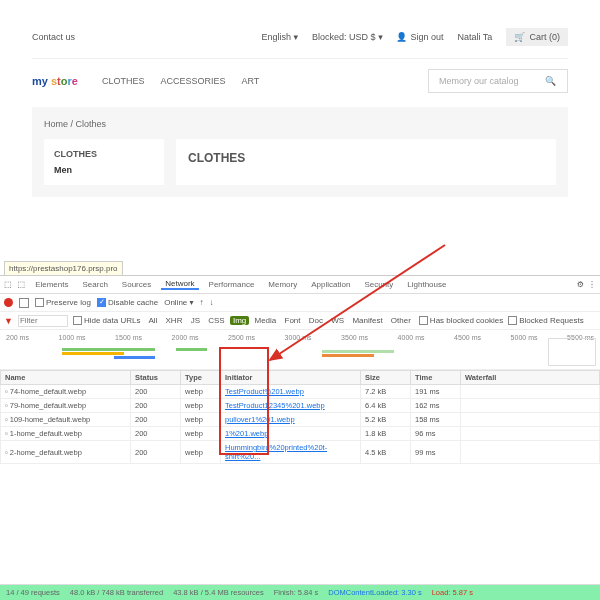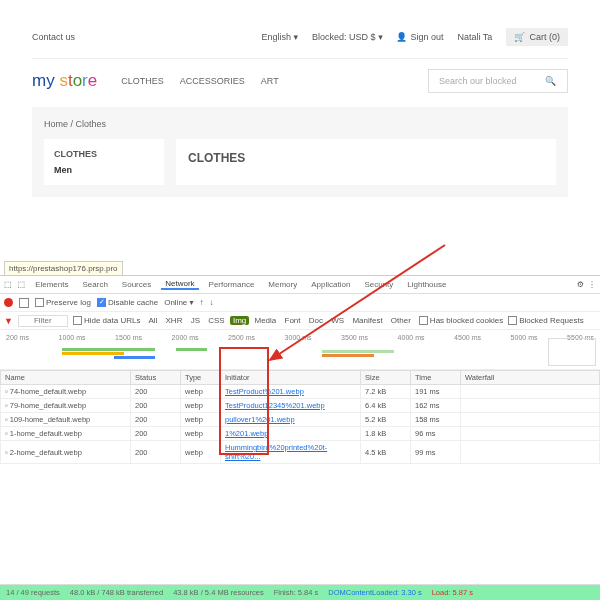--- a/index.html
+++ b/index.html
@@ -3,21 +3,21 @@
 <meta charset="utf-8">
 <style>
 *{margin:0;padding:0;box-sizing:border-box;font-family:Arial,sans-serif}
 body{background:#f5f5f5;font-size:9px;color:#555}
 .page{width:600px;height:600px;position:relative;background:#fff;overflow:hidden}
 .content{padding:20px 32px 0}
 .topbar{display:flex;justify-content:space-between;align-items:center;font-size:9px;padding:8px 0 12px}
 .topbar-right{display:flex;gap:14px;align-items:center}
 .gray-btn{background:#eee;padding:4px 8px;display:flex;align-items:center;gap:4px}
 .header{display:flex;align-items:center;gap:24px;padding:10px 0;border-top:1px solid #eee}
-.logo{font-size:17px;font-weight:normal}
+.logo{font-size:11px;font-weight:bold}
 .logo .my{color:#1a4ba0}.logo .s{color:#e8a33d}.logo .t{color:#d04848}.logo .o{color:#4a8c2a}.logo .r{color:#3a9bd8}.logo .e{color:#c93a8a}
 .nav{display:flex;gap:16px;font-size:9px;color:#666}
 .search{margin-left:auto;border:1px solid #ddd;padding:6px 10px;width:140px;display:flex;justify-content:space-between;align-items:center;color:#aaa;background:#fff}
 .workspace{background:#f6f6f6;padding:12px 0;margin-top:4px}
 .bread{padding:0 12px 10px;font-size:9px;color:#666}
 .cols{display:flex;gap:12px;padding:0 12px}
 .side{width:120px;background:#fff;padding:10px;font-size:9px}
 .side-title{font-weight:bold;margin-bottom:6px}
 .side-item{font-weight:bold;color:#333}
 .main{flex:1;background:#fff;padding:12px}
@@ -30,30 +30,30 @@
 .dt-tab.active{color:#333;border-bottom:2px solid #4285f4}
 .gear{margin-left:auto;display:flex;gap:4px}
 .dt-controls{display:flex;align-items:center;gap:6px;height:18px;border-bottom:1px solid #eee;padding:0 4px}
 .rec{width:9px;height:9px;border-radius:50%;background:#d93025}
 .clr{width:10px;height:10px;border:1px solid #888;position:relative}
 .cb{width:9px;height:9px;border:1px solid #888;display:inline-block;vertical-align:middle;margin-right:2px}
 .cb.checked{background:#4285f4;border-color:#4285f4;position:relative}
 .cb.checked:after{content:"✓";color:#fff;font-size:7px;position:absolute;left:1px;top:-1px}
 .filter-row{display:flex;align-items:center;gap:5px;height:18px;border-bottom:1px solid #eee;padding:0 4px}
 .funnel{color:#d93025;font-size:9px}
-.filter-input{border:1px solid #ddd;width:50px;height:12px;padding:0 15px;font-size:8px}
+.filter-input{border:1px solid #ddd;width:50px;height:12px;padding:0 1px;font-size:8px}
 .pill{padding:0 3px;border-radius:2px}
 .pill.active{background:#4d7c0f;color:#fff}
 .timeline{height:40px;border-bottom:1px solid #eee;padding:4px 6px;position:relative}
 .tl-labels{display:flex;justify-content:space-between;font-size:7px;color:#888}
 .tl-bars{position:absolute;top:14px;left:20px;right:60px;height:20px}
 .tl-bar{position:absolute;height:3px;top:4px}
 .tl-mini{position:absolute;right:4px;top:8px;width:48px;height:28px;border:1px solid #ddd}
 .table{width:100%;border-collapse:collapse;font-size:7.5px}
-.table th{text-align:left;padding:2px 4px;border:1px solid #ddd;background:#f7f7f7;color:#555;font-weight:normal}
+.table th{text-align:left;padding:2px 4px;border:1px solid #ddd;background:#f7f7f7;color:#555;font-weight:bold}
 .table td{padding:2px 4px;border:1px solid #eee;color:#555}
 .table td.link{color:#1a73e8;text-decoration:underline}
 .type-col{color:#333}
 .highlight-box{position:absolute;border:2px solid #d93025;pointer-events:none}
 .arrow{position:absolute;pointer-events:none}
 .status-bar{position:absolute;bottom:0;left:0;right:0;height:16px;border-top:1px solid #ddd;display:flex;align-items:center;gap:10px;padding:0 6px;font-size:7.5px;background:#86efac}
 .status-bar span{color:#666}
 .status-bar .blue{color:#1a73e8}
 .status-bar .red{color:#d93025}
 </style>
@@ -75,21 +75,21 @@
     <div class="header">
       <div class="logo">
         <span class="my">my</span> <span class="s">s</span><span class="t">t</span><span class="o">o</span><span class="r">r</span><span class="e">e</span>
       </div>
       <div class="nav">
         <a>CLOTHES</a>
         <a>ACCESSORIES</a>
         <a>ART</a>
       </div>
       <div class="search">
-        <span>Search our blocked</span>
+        <span>Memory our catalog</span>
         <span>🔍</span>
       </div>
     </div>
     <div class="workspace">
       <div class="bread">
         <span>Home</span> <span>/</span> <span>Clothes</span>
       </div>
       <div class="cols">
         <div class="side">
           <div class="side-title">CLOTHES</div>

